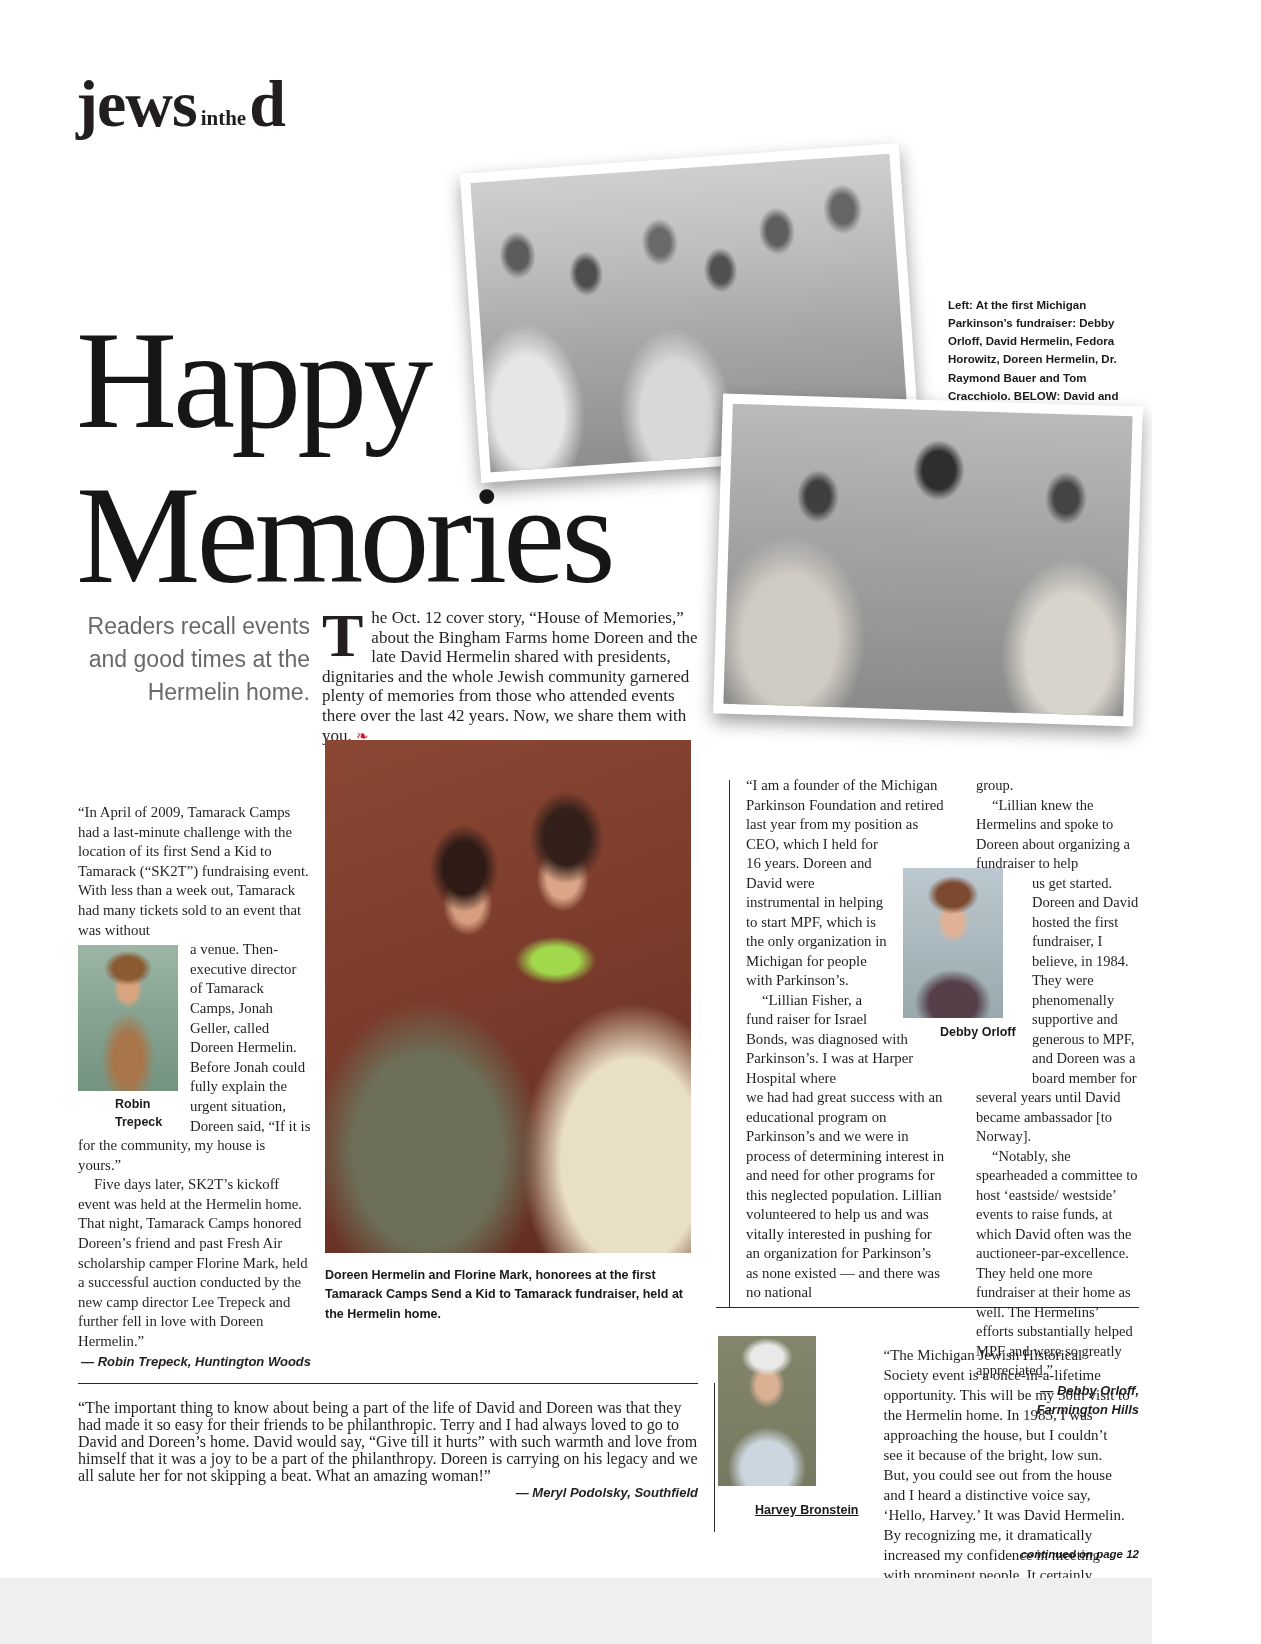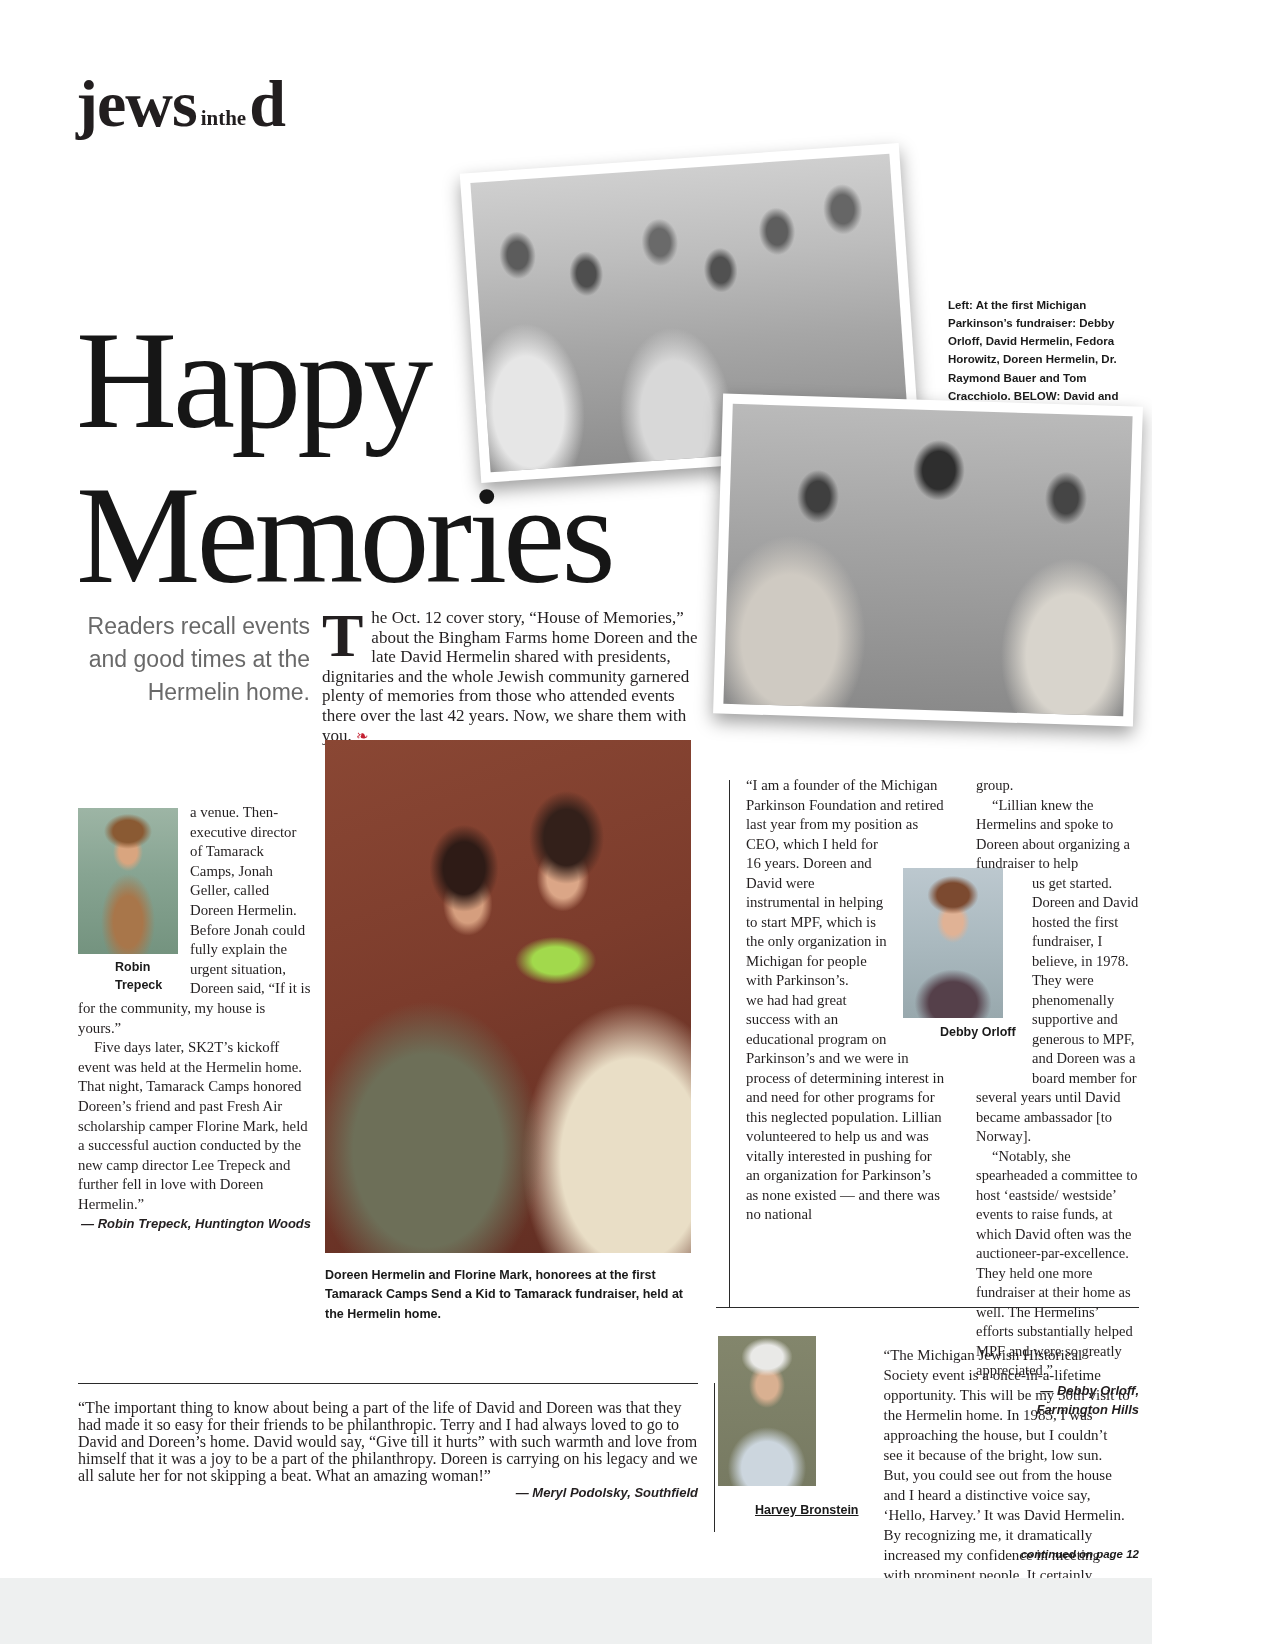--- a/index.html
+++ b/index.html
@@ -159,51 +159,53 @@
   <div class="deck">Readers recall events and good times at the Hermelin home.</div>
 
   <div class="intro">
     <span class="dropcap">T</span><span>he Oct. 12 cover story, “House of Memories,” about the Bingham Farms home Doreen and the late David Hermelin shared with presidents, dignitaries and the whole Jewish community garnered plenty of memories from those who attended events there over the last 42 years. Now, we share them with you. </span><span class="endmark">❧</span>
   </div>
 
   <div class="center-photo"></div>
   <div class="center-caption">Doreen Hermelin and Florine Mark, honorees at the first Tamarack Camps Send a Kid to Tamarack fundraiser, held at the Hermelin home.</div>
 
   <div class="col left-col">
+    <p>“In April of 2009, Tamarack Camps had a last-minute challenge with the location of its first Send a Kid to Tamarack (“SK2T”) fundraising event. With less than a week out, Tamarack had many tickets sold to an event that was without</p>
     <div class="wrapzone">
       <div class="float-photo">
         <div class="portrait photo-robin"></div>
         <div class="pcap">Robin Trepeck</div>
       </div>
       <p>a venue. Then-executive director of Tamarack Camps, Jonah Geller, called Doreen Hermelin. Before Jonah could fully explain the urgent situation, Doreen said, “If it is for the community, my house is yours.”</p>
     </div>
     <p class="indent">Five days later, SK2T’s kickoff event was held at the Hermelin home. That night, Tamarack Camps honored Doreen’s friend and past Fresh Air scholarship camper Florine Mark, held a successful auction conducted by the new camp director Lee Trepeck and further fell in love with Doreen Hermelin.”</p>
     <p class="attr">— Robin Trepeck, Huntington Woods</p>
   </div>
 
   <div class="rule vrule1"></div>
 
   <div class="col mid-col">
     <p>“I am a founder of the Michigan Parkinson Foundation and retired last year from my position as CEO, which I held for</p>
     <div class="wrapzone">
       <div class="spacer-right"></div>
       <p>16 years. Doreen and David were instrumental in helping to start MPF, which is the only organization in Michigan for people with Parkinson’s.</p>
+      <p class="indent">“Lillian Fisher, a fund raiser for Israel Bonds, was diagnosed with Parkinson’s. I was at Harper Hospital where</p>
     </div>
     <p>we had had great success with an educational program on Parkinson’s and we were in process of determining interest in and need for other programs for this neglected population. Lillian volunteered to help us and was vitally interested in pushing for an organization for Parkinson’s as none existed — and there was no national</p>
   </div>
 
   <div class="photo-debby"></div>
   <div class="pcap debby-cap">Debby Orloff</div>
 
   <div class="col right-col">
     <p>group.</p>
     <p class="indent">“Lillian knew the Hermelins and spoke to Doreen about organizing a fundraiser to help</p>
     <div class="wrapzone">
       <div class="spacer-left"></div>
-      <p>us get started. Doreen and David hosted the first fundraiser, I believe, in 1978. They were phenomenally supportive and generous to MPF, and Doreen was a board member for several years until David became ambassador [to Norway].</p>
+      <p>us get started. Doreen and David hosted the first fundraiser, I believe, in 1984. They were phenomenally supportive and generous to MPF, and Doreen was a board member for several years until David became ambassador [to Norway].</p>
     </div>
     <p class="indent">“Notably, she spearheaded a committee to host ‘eastside/ westside’ events to raise funds, at which David often was the auctioneer-par-excellence. They held one more fundraiser at their home as well. The Hermelins’ efforts substantially helped MPF and were so greatly appreciated.”</p>
     <p class="attr">— Debby Orloff, Farmington Hills</p>
   </div>
 
   <div class="rule hrule-a"></div>
   <div class="rule hrule-b"></div>
   <div class="rule vrule2"></div>
 
   <div class="bottom-quote">

